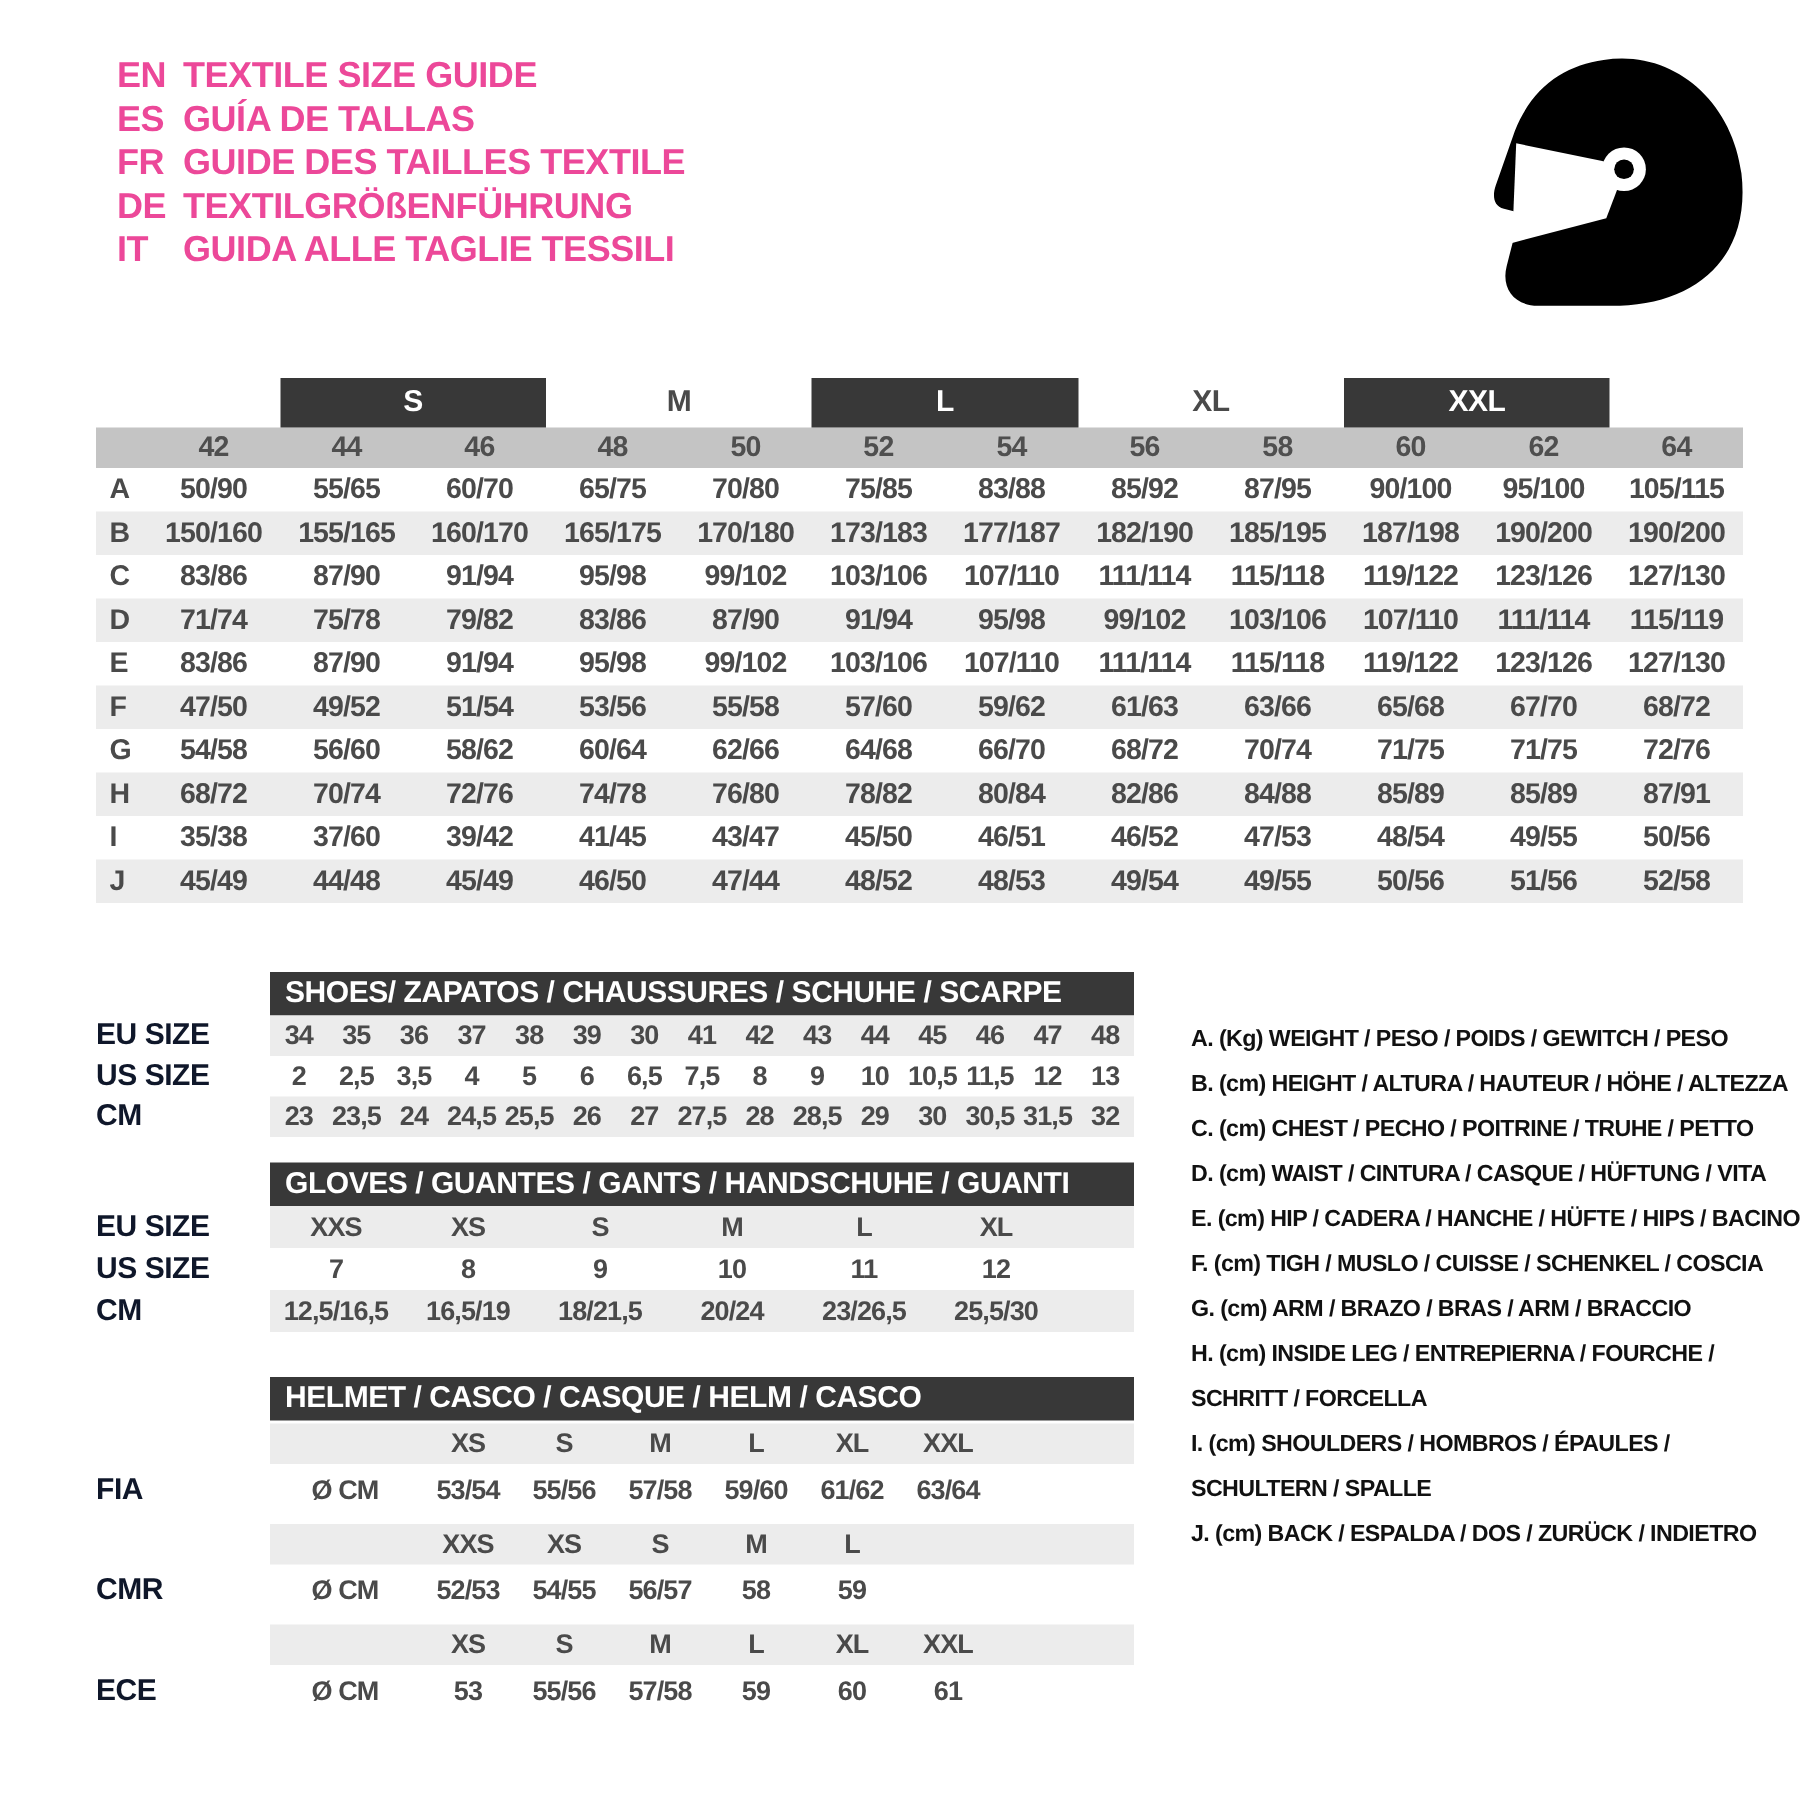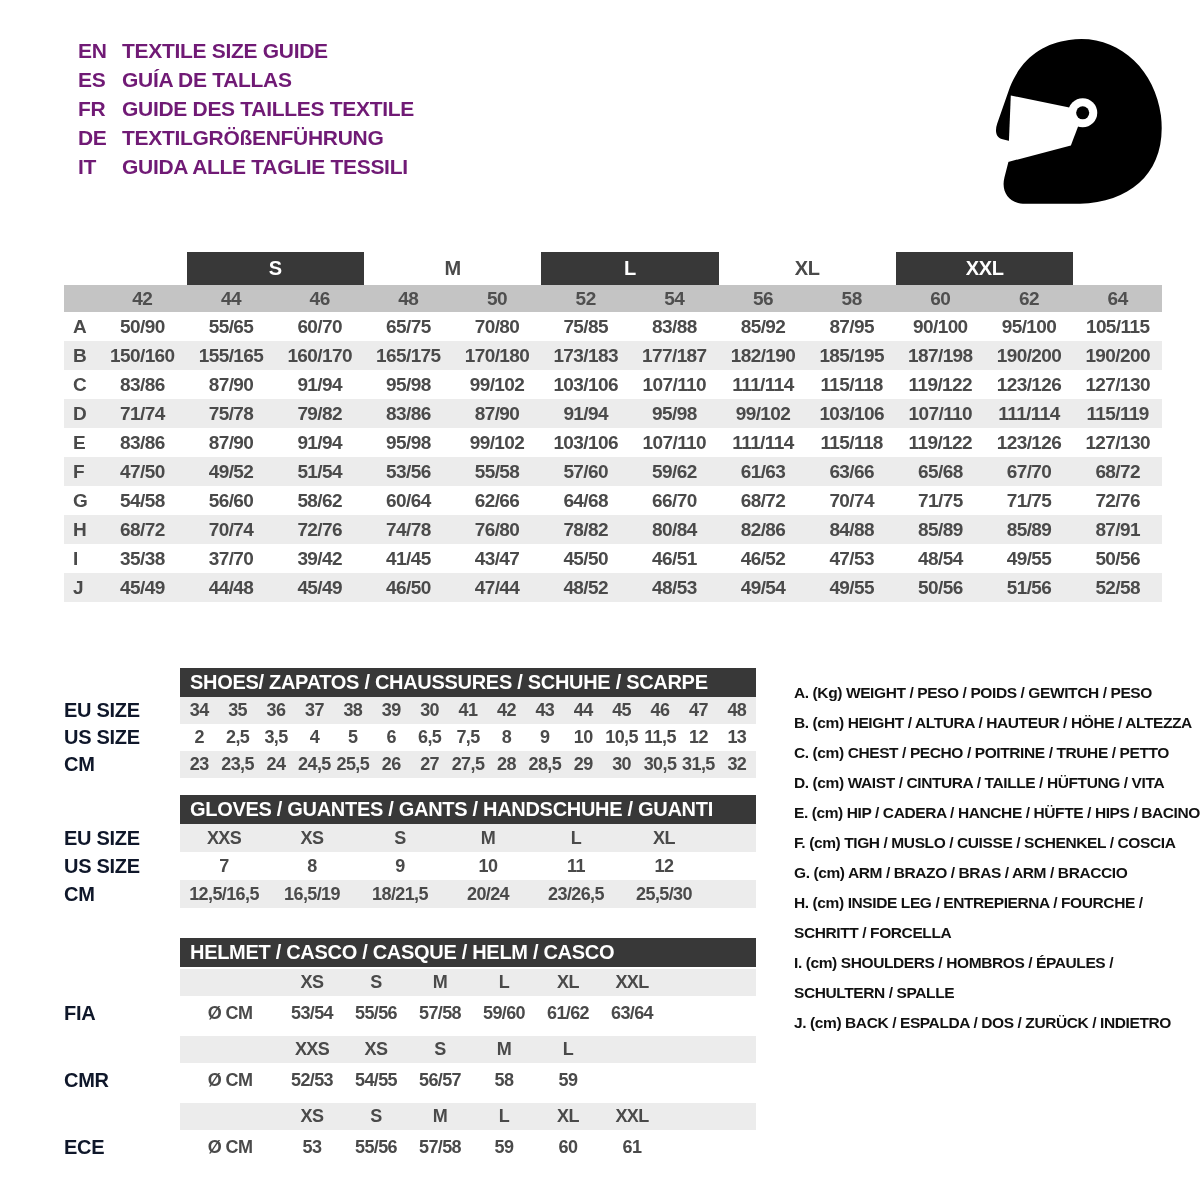--- a/index.html
+++ b/index.html
@@ -3,40 +3,40 @@
 <meta charset="utf-8">
 <style>
   html,body{margin:0;padding:0;background:#fff;}
   .page{
     position:relative;width:1200px;height:1200px;background:#fff;overflow:hidden;
     font-family:"Liberation Sans","DejaVu Sans",sans-serif;font-weight:700;
     -webkit-font-smoothing:antialiased;
   }
   
   .langs{position:absolute;left:78px;top:36px;}
-  .lang-row{display:flex;line-height:29px;font-size:21px;color:#701a75;letter-spacing:-0.3px;}
+  .lang-row{display:flex;line-height:29px;font-size:24px;color:#ec4899;letter-spacing:-0.3px;}
   .lang-code{width:44px;flex:0 0 44px;}
   .lang-title{white-space:nowrap;}
   
   .helmet-ic{position:absolute;left:972px;top:30px;}
   
   .main-table{position:absolute;left:64px;top:252px;width:1098px;}
   .grid12{display:grid;grid-template-columns:34px repeat(12,1fr);}
   .band-row{height:33px;}
   .band{display:flex;align-items:center;justify-content:center;font-size:20px;letter-spacing:-0.3px;}
   .band.dark{background:#383838;color:#fff;}
   .band.plain{color:#4a4a4a;}
   .num-row{height:27px;background:#c4c4c4;}
   .num-cell{display:flex;align-items:center;justify-content:center;font-size:19px;color:#4f4f4f;letter-spacing:-0.5px;}
   .data-row{height:29px;}
   .data-row.alt{background:#ececec;}
   .row-letter{display:flex;align-items:center;padding-left:9px;font-size:19px;color:#4a4a4a;}
   .size-cell{display:flex;align-items:center;justify-content:center;font-size:19px;color:#4a4a4a;letter-spacing:-0.6px;white-space:nowrap;}
   
-  .lower-left{position:absolute;left:64px;top:668px;width:700px;}
+  .lower-left{position:absolute;left:64px;top:648px;width:700px;}
   .t-row{display:flex;align-items:stretch;}
   .t-label{flex:0 0 116px;display:flex;align-items:center;font-size:20px;color:#0f172a;letter-spacing:-0.3px;}
   .t-body{flex:0 0 576px;}
   .title-bar{height:29px;background:#383838;color:#fff;display:flex;align-items:center;
     padding-left:10px;font-size:20px;letter-spacing:-0.3px;box-sizing:border-box;}
   .cells{display:grid;height:100%;}
   .cells.shoes{grid-template-columns:repeat(15,1fr);}
   .cells.gloves{grid-template-columns:repeat(6,88px);}
   .cells.helm{grid-template-columns:100px repeat(6,64px);}
   .v-cell{display:flex;align-items:center;justify-content:center;font-size:18px;color:#4a4a4a;letter-spacing:-0.6px;white-space:nowrap;}
@@ -224,21 +224,21 @@
           <div class="size-cell">80/84</div>
           <div class="size-cell">82/86</div>
           <div class="size-cell">84/88</div>
           <div class="size-cell">85/89</div>
           <div class="size-cell">85/89</div>
           <div class="size-cell">87/91</div>
         </div>
         <div class="data-row grid12">
           <div class="row-letter">I</div>
           <div class="size-cell">35/38</div>
-          <div class="size-cell">37/70</div>
+          <div class="size-cell">37/60</div>
           <div class="size-cell">39/42</div>
           <div class="size-cell">41/45</div>
           <div class="size-cell">43/47</div>
           <div class="size-cell">45/50</div>
           <div class="size-cell">46/51</div>
           <div class="size-cell">46/52</div>
           <div class="size-cell">47/53</div>
           <div class="size-cell">48/54</div>
           <div class="size-cell">49/55</div>
           <div class="size-cell">50/56</div>
@@ -446,21 +446,21 @@
           </div>
         </div>
       </div>
 
   </div>
 
   <div class="legend" id="legend">
       <div class="legend-item">A. (Kg) WEIGHT / PESO / POIDS / GEWITCH / PESO</div>
       <div class="legend-item">B. (cm) HEIGHT / ALTURA / HAUTEUR / HÖHE / ALTEZZA</div>
       <div class="legend-item">C. (cm) CHEST / PECHO / POITRINE / TRUHE / PETTO</div>
-      <div class="legend-item">D. (cm) WAIST / CINTURA / TAILLE / HÜFTUNG / VITA</div>
+      <div class="legend-item">D. (cm) WAIST / CINTURA / CASQUE / HÜFTUNG / VITA</div>
       <div class="legend-item">E. (cm) HIP / CADERA / HANCHE / HÜFTE / HIPS /  BACINO</div>
       <div class="legend-item">F. (cm) TIGH / MUSLO / CUISSE / SCHENKEL / COSCIA</div>
       <div class="legend-item">G. (cm) ARM  / BRAZO / BRAS / ARM / BRACCIO</div>
       <div class="legend-item">H. (cm) INSIDE LEG / ENTREPIERNA / FOURCHE / SCHRITT / FORCELLA</div>
       <div class="legend-item">I.  (cm) SHOULDERS / HOMBROS / ÉPAULES / SCHULTERN / SPALLE</div>
       <div class="legend-item">J. (cm) BACK / ESPALDA / DOS / ZURÜCK / INDIETRO</div>
     </div>
 
 </div>
 

